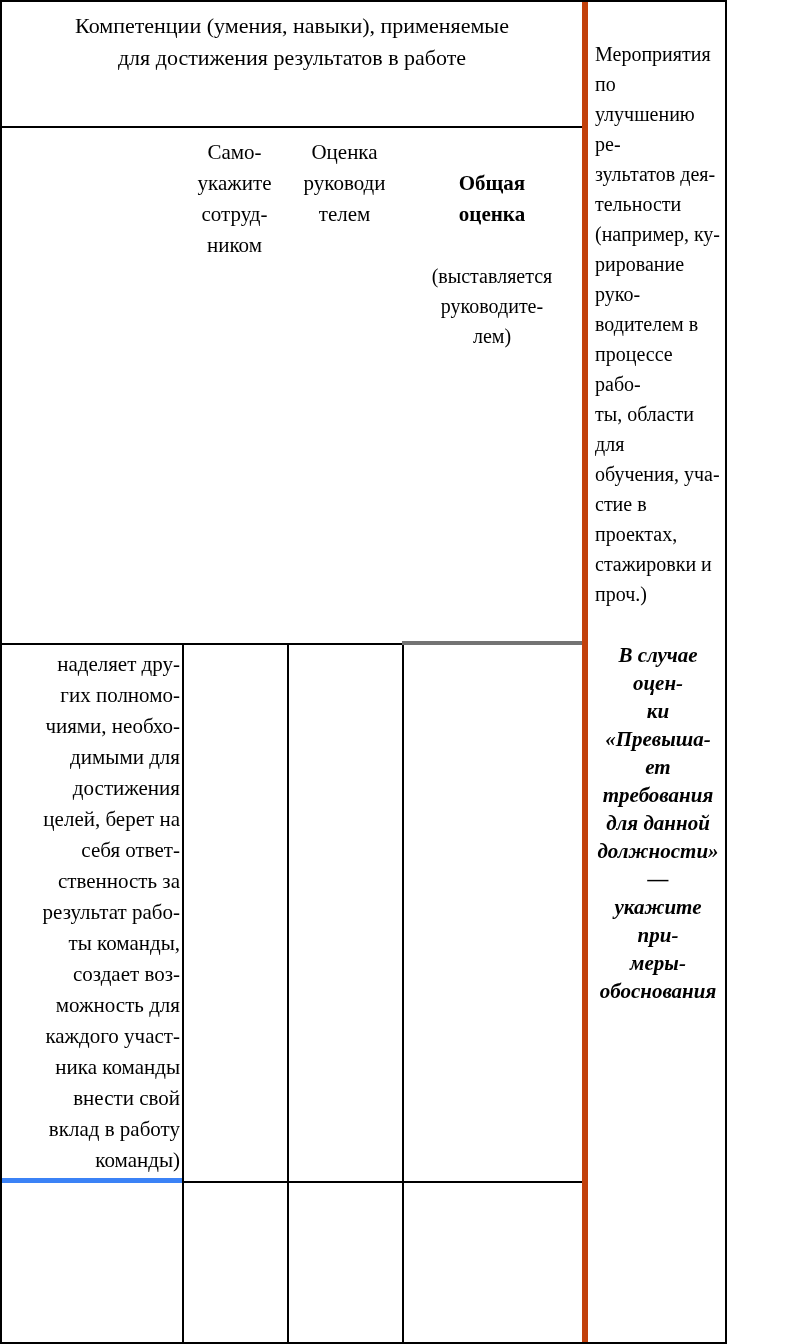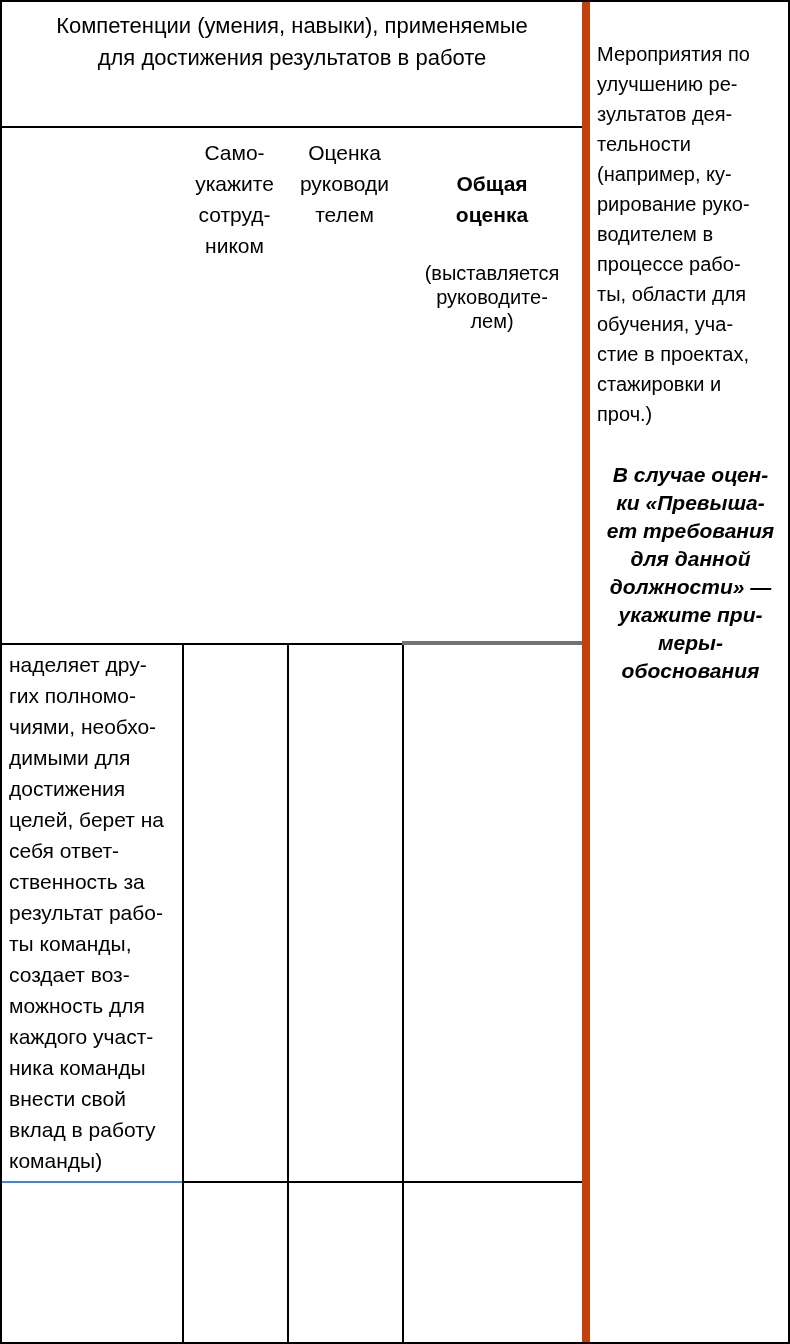--- a/index.html
+++ b/index.html
@@ -1,23 +1,23 @@
 <!DOCTYPE html>
 <html><head>
 <meta charset="utf-8">
 <style>
   * { margin: 0; padding: 0; box-sizing: border-box; }
   html, body { background: #ffffff; }
   .page {
     position: relative;
-    width: 790px;
+    width: 727px;
     height: 1344px;
     background: #ffffff;
     color: #000000;
-    font-family: Liberation Sans, sans-serif;
+    font-family: Liberation Serif, serif;
     font-size: 21px;
     line-height: 31px;
     display: grid;
     grid-template-columns: 180px 105px 115px 180px 1fr;
     grid-template-rows: 126px 517px 538px 1fr;
     border: 2px solid #000000;
     overflow: hidden;
   }
   .cell { white-space: pre-line; overflow: hidden; }
 
@@ -27,41 +27,41 @@
     text-align: center;
     padding: 8px 6px 0 6px;
     font-size: 22px;
     line-height: 32px;
   }
   .c-h1 { grid-column: 1; grid-row: 2; border-bottom: 2px solid #000000; }
   .c-h2 { grid-column: 2; grid-row: 2; border-bottom: 2px solid #000000; text-align: center; padding-top: 9px; }
   .c-h3 { grid-column: 3; grid-row: 2; border-bottom: 2px solid #000000; text-align: center; padding-top: 9px; }
   .c-h4 { grid-column: 4; grid-row: 2; border-bottom: 4px solid #737373; text-align: center; padding-top: 9px; }
   .overall-title { font-weight: bold; white-space: pre-line; }
-  .overall-note { font-size: 20px; line-height: 24px; white-space: pre-line; }
+  .overall-note { font-size: 20px; line-height: 30px; white-space: pre-line; }
 
   .c-actions {
     grid-column: 5; grid-row: 1 / 5;
-    border-left: 8px solid #c2410c;
+    border-left: 6px solid #c2410c;
     padding: 7px 4px 0 7px;
     font-size: 20px;
     line-height: 30px;
   }
   .actions-main { white-space: pre-line; }
   .actions-note {
     white-space: pre-line;
     font-weight: bold;
     font-style: italic;
     text-align: center;
     font-size: 21px;
     line-height: 28px;
     padding-top: 2px;
   }
 
-  .c-r1c1 { grid-column: 1; grid-row: 3; border-bottom: 2px solid #3b82f6; padding: 4px 2px 0 7px; }
+  .c-r1c1 { grid-column: 1; grid-row: 3; border-bottom: 5px solid #3b82f6; padding: 4px 2px 0 7px; text-align: right; }
   .c-r1c2 { grid-column: 2; grid-row: 3; border-bottom: 2px solid #000000; border-left: 2px solid #000000; }
   .c-r1c3 { grid-column: 3; grid-row: 3; border-bottom: 2px solid #000000; border-left: 2px solid #000000; }
   .c-r1c4 { grid-column: 4; grid-row: 3; border-bottom: 2px solid #000000; border-left: 2px solid #000000; }
 
   .c-r2c1 { grid-column: 1; grid-row: 4; padding: 5px 2px 0 7px; }
   .c-r2c2 { grid-column: 2; grid-row: 4; border-left: 2px solid #000000; }
   .c-r2c3 { grid-column: 3; grid-row: 4; border-left: 2px solid #000000; }
   .c-r2c4 { grid-column: 4; grid-row: 4; border-left: 2px solid #000000; }
 
   .bold { font-weight: bold; white-space: pre-line; }

